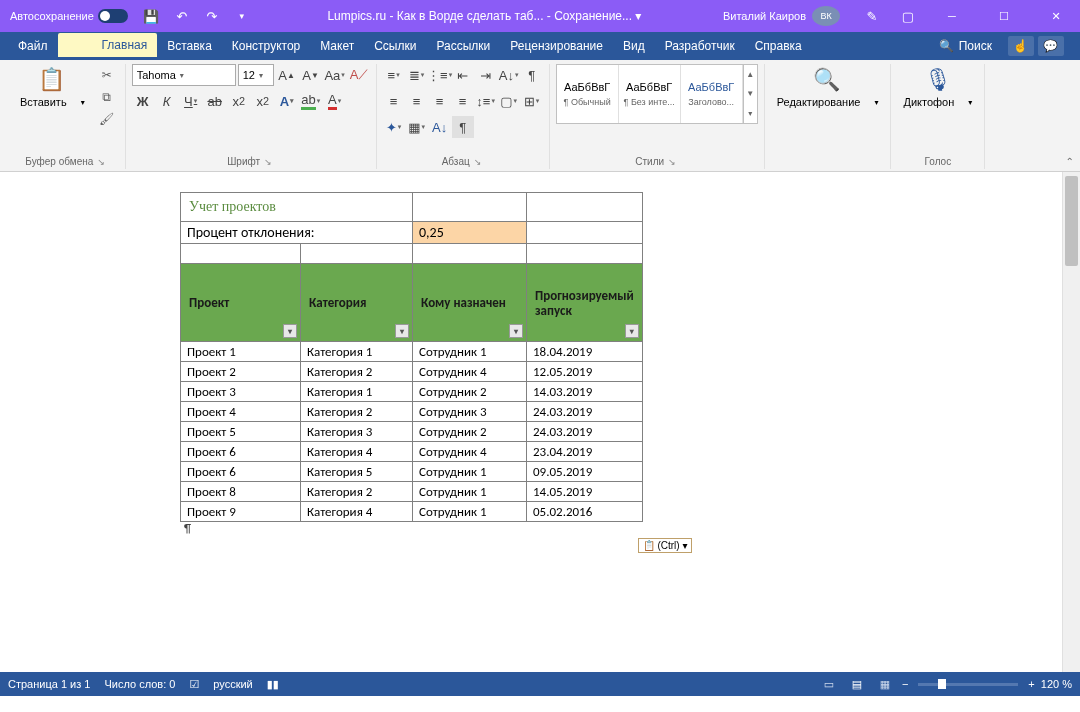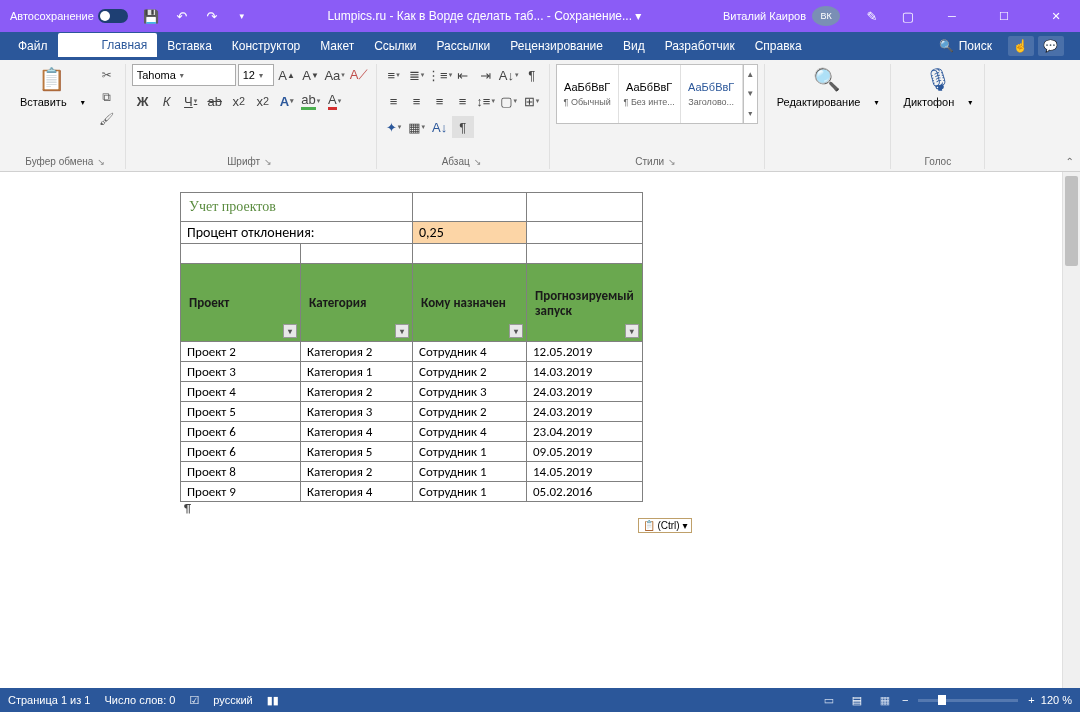--- a/index.html
+++ b/index.html
@@ -14,21 +14,21 @@
 .qat-btn { width: 24px; height: 24px; display: flex; align-items: center; justify-content: center; color: #fff; font-size: 13px; }
 .titlebar .center { flex: 1; text-align: center; font-size: 12px; white-space: nowrap; overflow: hidden; }
 .titlebar .right { display: flex; align-items: center; gap: 12px; }
 .user { display: flex; align-items: center; gap: 6px; padding: 0 8px; font-size: 11px; }
 .avatar { width: 28px; height: 20px; border-radius: 50%; background: #7a8fb5; display: flex; align-items: center; justify-content: center; font-size: 9px; color: #fff; }
 .win-btn { width: 40px; height: 32px; display: flex; align-items: center; justify-content: center; color: #fff; font-size: 11px; }
 
 
 .ribbon-tabs { height: 28px; background: #2b579a; display: flex; align-items: center; padding: 0 8px; color: #fff; }
 .tab { padding: 5px 10px; font-size: 12px; cursor: pointer; white-space: nowrap; }
-.tab.active { background: #ffffff; color: #2b579a; border-radius: 2px 2px 0 0; border-bottom: 2px solid #2b579a; padding-left: 44px; }
+.tab.active { background: #fef9c3; color: #2b579a; border-radius: 2px 2px 0 0; border-bottom: 2px solid #2b579a; padding-left: 44px; }
 .tab.file { font-weight: normal; }
 .search { margin-left: auto; display: flex; align-items: center; gap: 4px; padding: 0 8px; }
 .tabs-right { display: flex; align-items: center; gap: 4px; padding: 0 8px; }
 .share-btn { width: 26px; height: 20px; background: rgba(255,255,255,0.15); border-radius: 2px; display: flex; align-items: center; justify-content: center; }
 
 
 .ribbon { height: 112px; background: #f3f3f3; border-bottom: 1px solid #d0d0d0; display: flex; padding: 4px 8px 2px; position: relative; }
 .group { display: flex; flex-direction: column; align-items: center; padding: 0 6px; border-right: 1px solid #e0e0e0; height: 100%; }
 .group:last-child { border-right: none; }
 .group-ctrl { flex: 1; display: flex; align-items: flex-start; gap: 4px; }
@@ -79,21 +79,21 @@
 .data-row td { font-family: Calibri; font-size: 13px; }
 .col1 { width: 120px; }
 .col2 { width: 112px; }
 .col3 { width: 114px; }
 .col4 { width: 110px; }
 
 .para-mark { font-family: Calibri; color: #444; margin-left: 4px; vertical-align: top; display: inline-block; }
 .paste-opts { display: inline-flex; align-items: center; border: 1px solid #bfa06a; background: #fff; padding: 1px 4px; font-size: 10px; margin-left: 2px; gap: 2px; }
 
 
-.statusbar { position: absolute; bottom: 0; left: 0; right: 0; height: 24px; background: #2b579a; color: #fff; display: flex; align-items: center; padding: 0 8px; font-size: 11px; gap: 14px; }
+.statusbar { position: absolute; bottom: 16px; left: 0; right: 0; height: 24px; background: #2b579a; color: #fff; display: flex; align-items: center; padding: 0 8px; font-size: 11px; gap: 14px; }
 .statusbar .right { margin-left: auto; display: flex; align-items: center; gap: 6px; }
 .view-btn { width: 22px; height: 18px; display: flex; align-items: center; justify-content: center; color: #cdd9ec; }
 .view-btn.active { color: #fff; }
 .zoom-slider { width: 100px; height: 3px; background: #5478b0; position: relative; margin: 0 4px; }
 .zoom-slider::after { content: ""; position: absolute; width: 8px; height: 10px; background: #fff; top: -4px; left: 20px; }
 </style>
 </head>
 <body>
 
 <div class="titlebar">
@@ -320,20 +320,26 @@
           </tr>
       <tr class="hdr-row">
         <th class="col1"><span>Проект</span><span class="filter">▾</span></th>
         <th class="col2"><span>Категория</span><span class="filter">▾</span></th>
         <th class="col3"><span>Кому назначен</span><span class="filter">▾</span></th>
         <th class="col4"><span>Прогнозируемый запуск</span><span class="filter">▾</span></th>
       </tr>
       </tbody>
         <tbody id="rows">
           <tr class="data-row">
+            <td>Проект 1</td>
+            <td>Категория 1</td>
+            <td>Сотрудник 1</td>
+            <td>18.04.2019</td>
+          </tr>
+          <tr class="data-row">
             <td>Проект 2</td>
             <td>Категория 2</td>
             <td>Сотрудник 4</td>
             <td>12.05.2019</td>
           </tr>
           <tr class="data-row">
             <td>Проект 3</td>
             <td>Категория 1</td>
             <td>Сотрудник 2</td>
             <td>14.03.2019</td>

